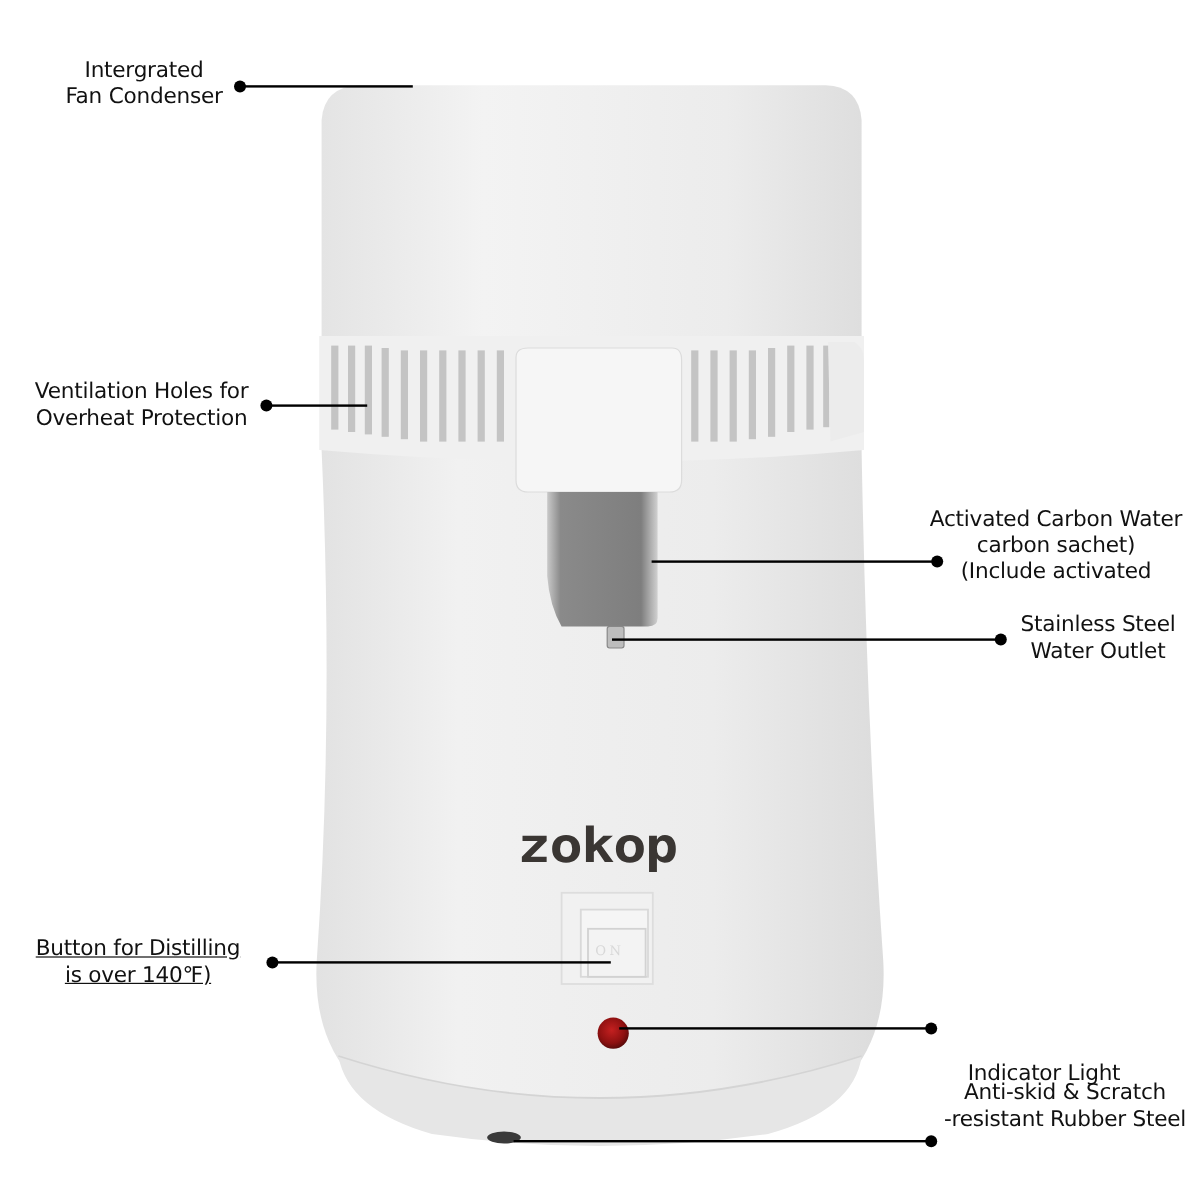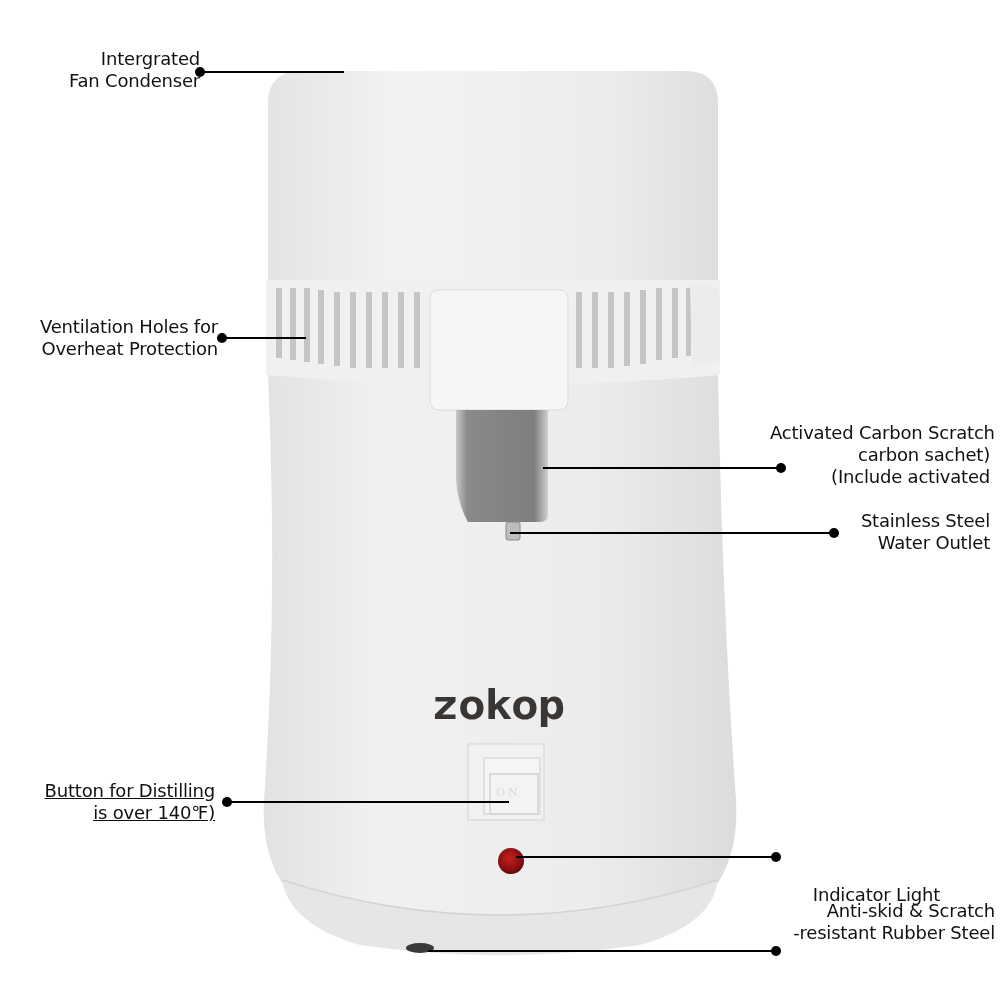--- a/index.html
+++ b/index.html
@@ -1,19 +1,19 @@
 <!DOCTYPE html>
 <html><head>
 <meta charset="utf-8">
 <style>
   html, body { margin:0; padding:0; }
   body { width:1000px; height:1000px; position:relative; background:#ffffff; overflow:hidden;
          font-family: "DejaVu Sans", "Liberation Sans", sans-serif; color:#111; }
   .label { position:absolute; font-size:18px; line-height:22px; text-align:center; color:#111; letter-spacing:-0.2px; }
-  .label span { display:block; white-space:nowrap;text-align:right; }
+  .label span { display:block; white-space:nowrap; }
   .leader { position:absolute; height:2px; background:#000; }
   .dot { position:absolute; width:10px; height:10px; border-radius:50%; background:#000; }
   svg { position:absolute; left:0; top:0; }
   .brand { position:absolute; font-family:"DejaVu Sans Mono", monospace; font-weight:bold; font-size:40px;
            color:#3a3633; letter-spacing:-1px; transform:scaleX(1.15); transform-origin:center; }
   .onlabel { position:absolute; font-family:"DejaVu Serif", serif; font-size:11px; color:#d8d8d8; letter-spacing:3px; }
 </style>
 </head>
 <body>
 
@@ -102,21 +102,21 @@
 <div class="leader" style="left:200px; top:71px; width:144px;"></div>
 
 <div class="label" style="left:18px; top:316px; width:200px;">
   <span>Ventilation Holes for</span>
   <span>Overheat Protection</span>
 </div>
 <div class="dot" style="left:217px; top:333px;"></div>
 <div class="leader" style="left:222px; top:337px; width:84px;"></div>
 
 <div class="label" style="left:770px; top:422px; width:220px;">
-  <span>Activated Carbon Scratch</span>
+  <span>Activated Carbon Water</span>
   <span>carbon sachet)</span>
   <span>(Include activated</span>
 </div>
 <div class="leader" style="left:543px; top:467px; width:238px;"></div>
 <div class="dot" style="left:776px; top:463px;"></div>
 
 <div class="label" style="left:840px; top:510px; width:150px;">
   <span>Stainless Steel</span>
   <span>Water Outlet</span>
 </div>

